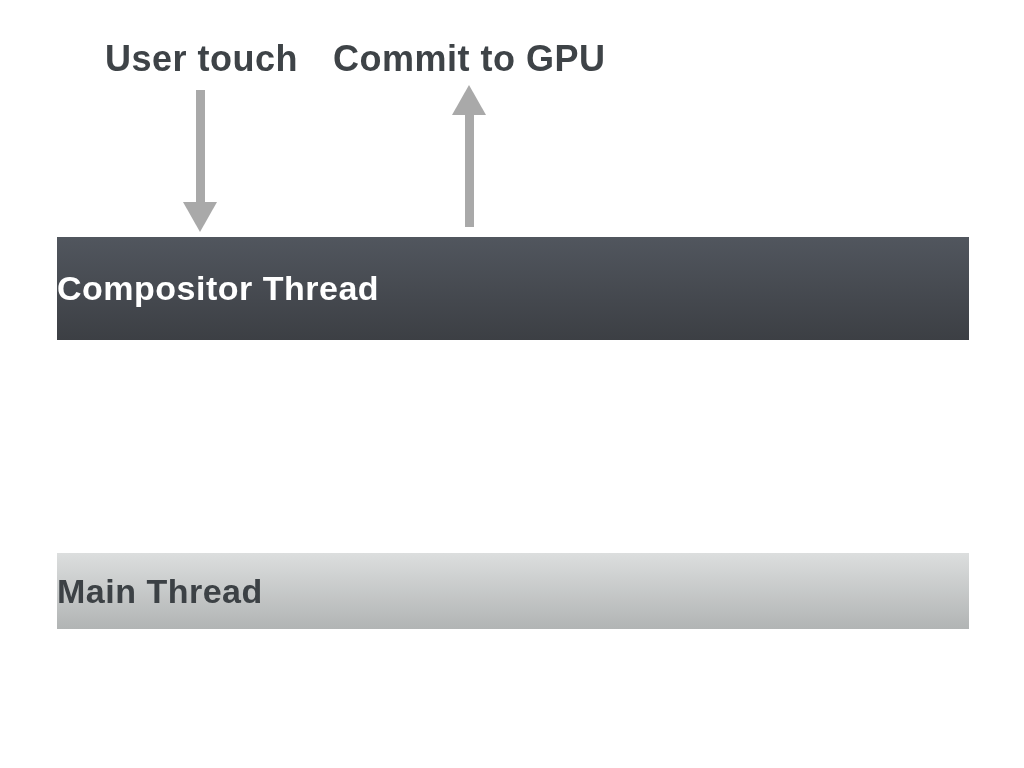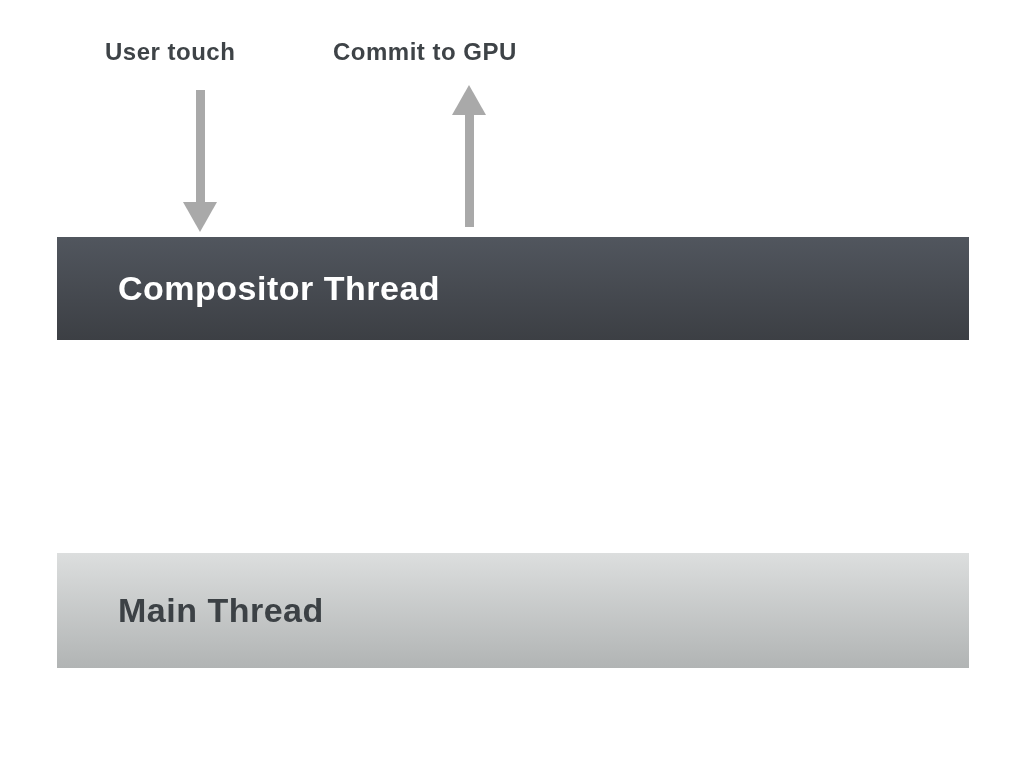--- a/index.html
+++ b/index.html
@@ -13,21 +13,21 @@
   }
   .canvas {
     position: relative;
     width: 1024px;
     height: 768px;
     background: #ffffff;
   }
   .top-label {
     position: absolute;
     top: 38px;
-    font-size: 24px;
+    font-size: 36px;
     font-weight: bold;
     color: #3e4347;
     letter-spacing: 0.5px;
     white-space: nowrap;
   }
   .label-user-touch   { left: 105px; }
   .label-commit-gpu   { left: 333px; text-align: right; }
 
   
   .arrow { position: absolute; }
@@ -60,35 +60,34 @@
   .arrow-up .shaft { left: 13px; top: 29px; }
 
   
   .bar {
     position: absolute;
     left: 57px;
     width: 912px;
     display: flex;
     align-items: center;
     box-sizing: border-box;
-    padding-left: 61px;
     font-size: 34px;
     font-weight: bold;
     letter-spacing: 0.5px;
     white-space: nowrap;
   }
   .bar-compositor {
     top: 237px;
     height: 103px;
     background: linear-gradient(to bottom, #51565e 0%, #3c3f44 100%);
     color: #ffffff;
   }
   .bar-main {
     top: 553px;
-    height: 115px;
+    height: 76px;
     background: linear-gradient(to bottom, #dcdede 0%, #b1b4b4 100%);
     color: #3c4145;
   }
 </style>
 </head>
 <body>
 
 <div class="canvas">
 
   <span class="top-label label-user-touch">User touch</span>

